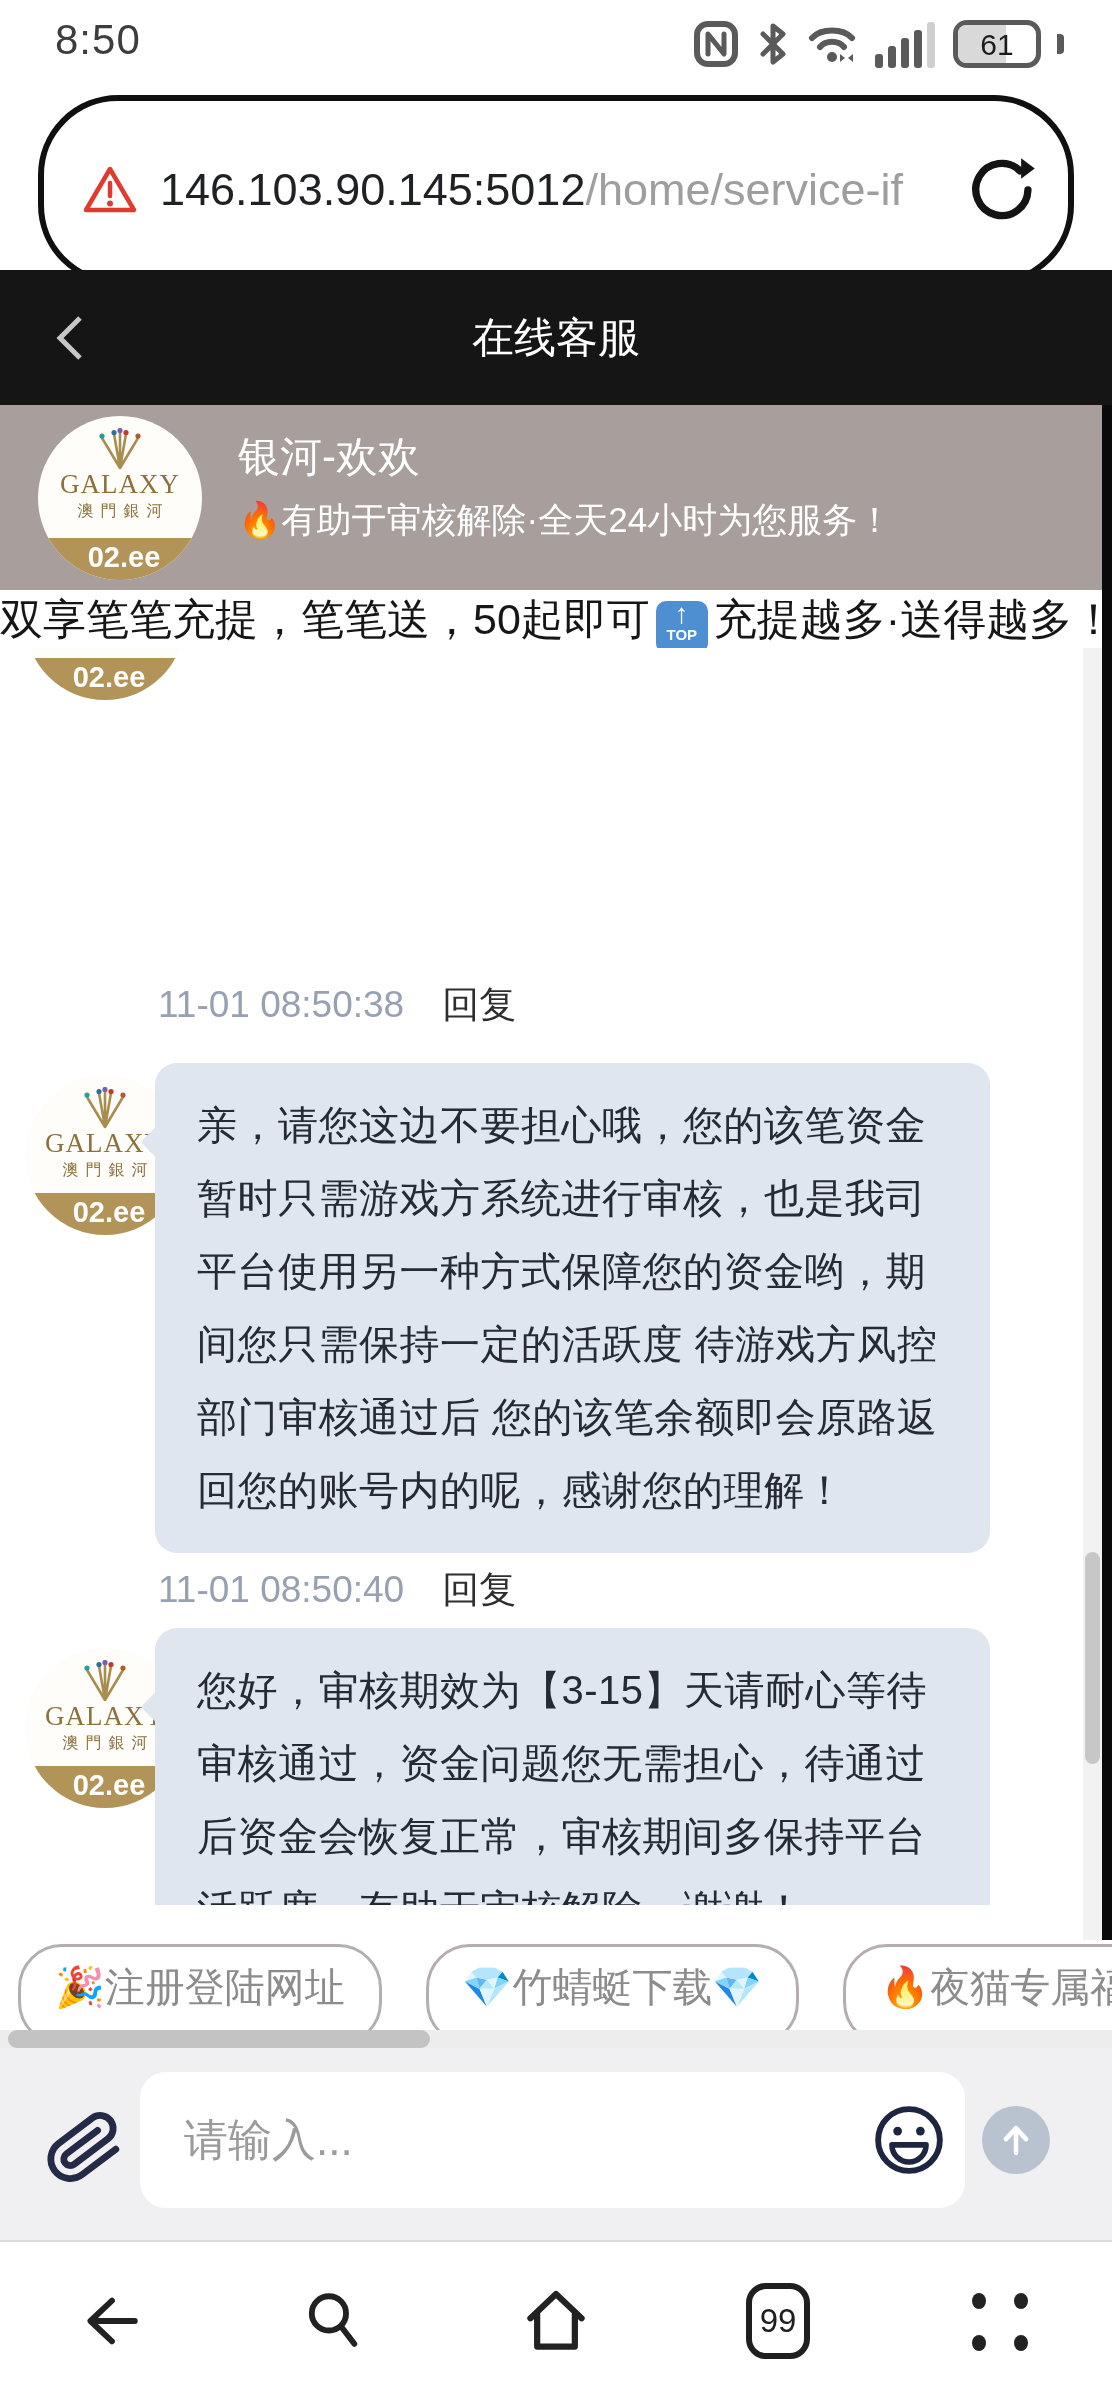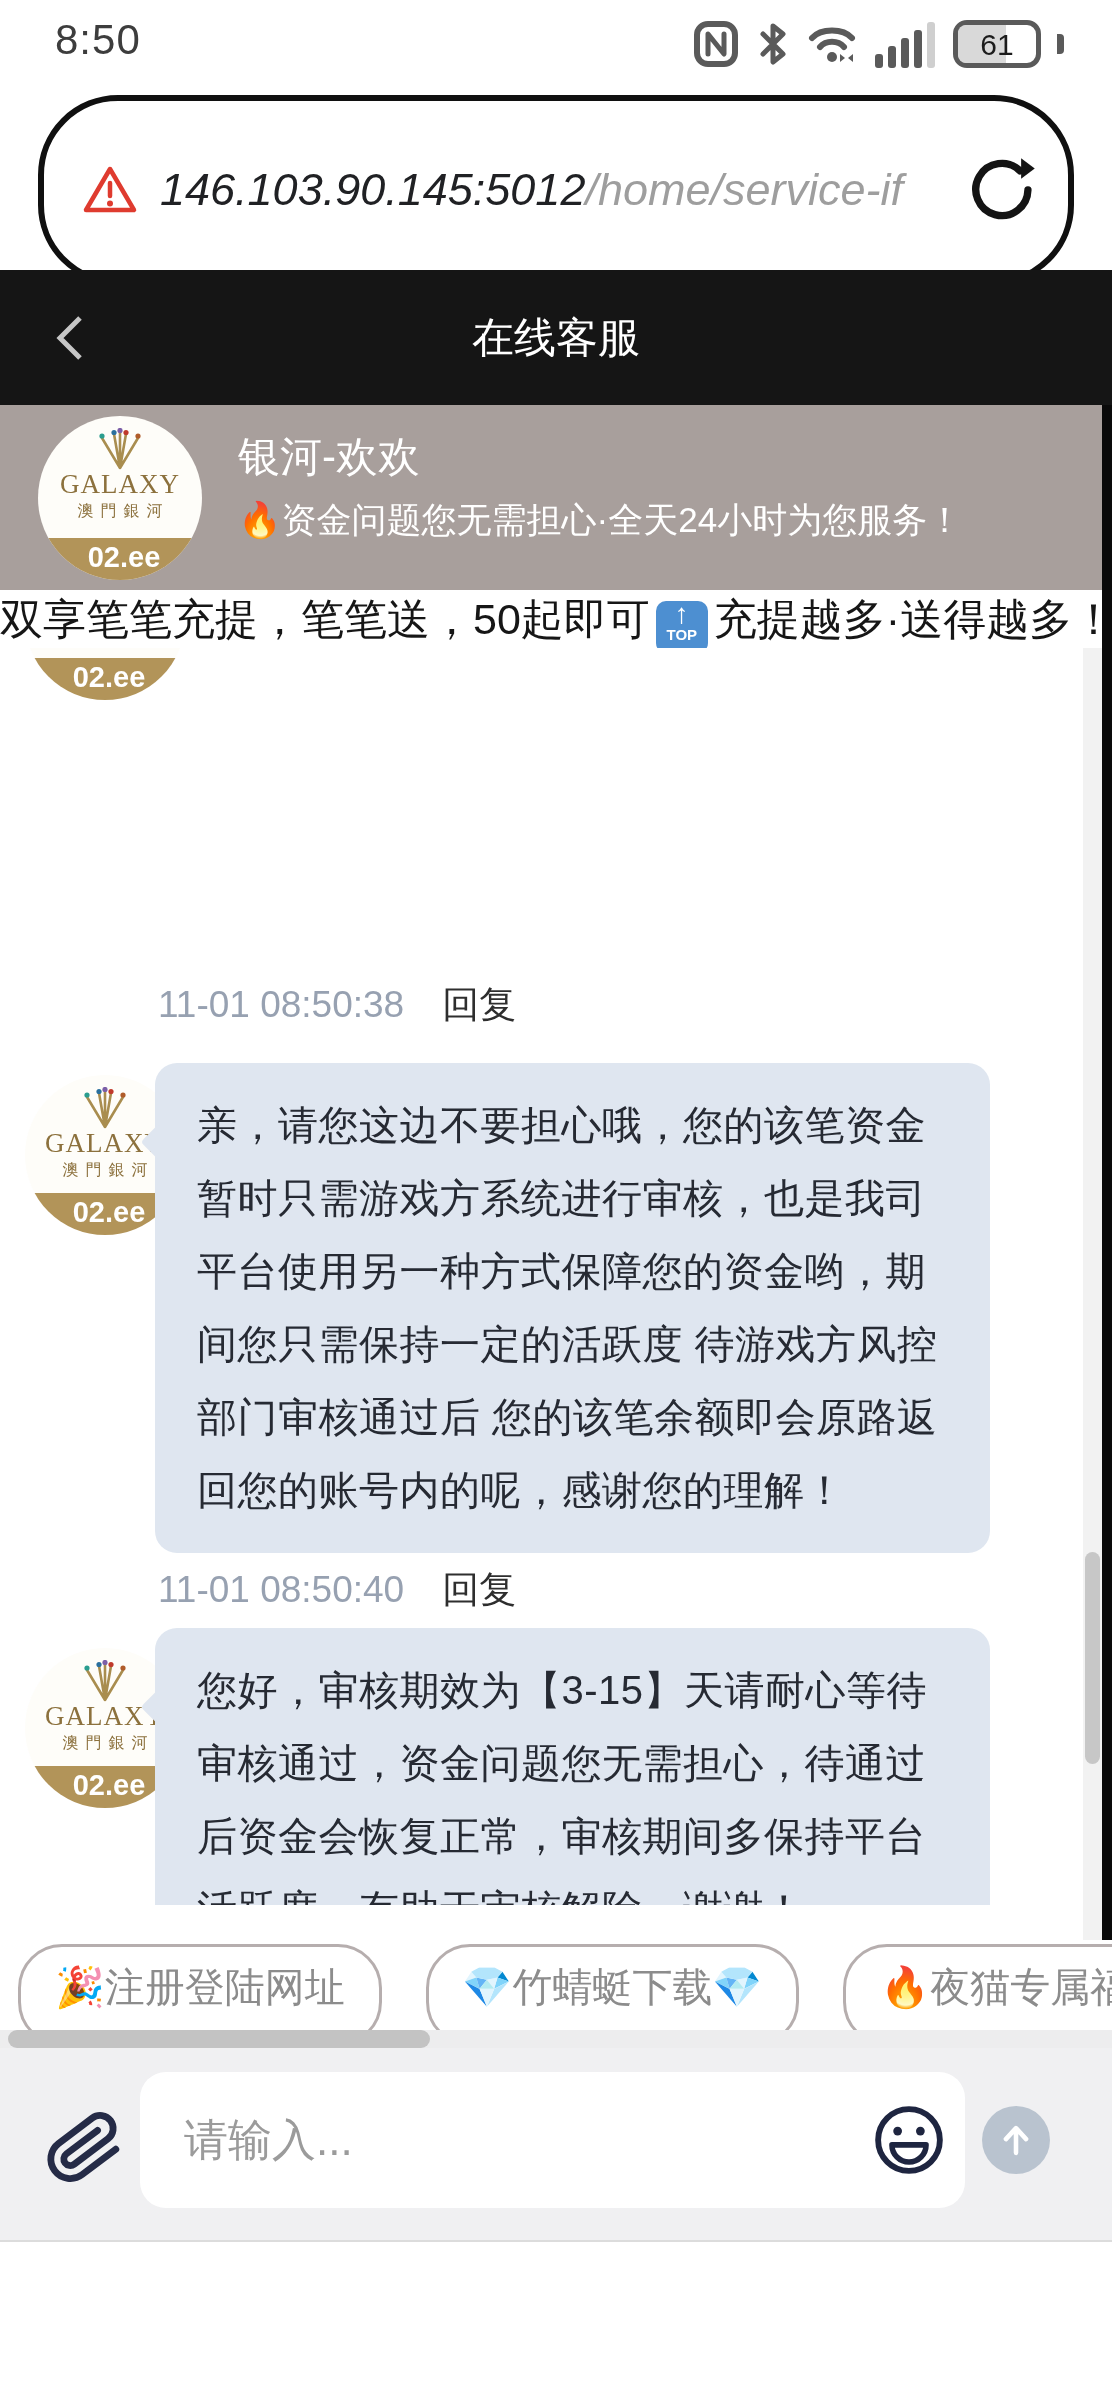--- a/index.html
+++ b/index.html
@@ -16,21 +16,21 @@
   #status-icons{right:48px;top:18px;display:flex;align-items:flex-end;gap:16px;height:50px;}
   .sicon{display:block;}
   #battery-shell{position:relative;width:88px;height:48px;border:5px solid #5a5a5a;border-radius:14px;box-sizing:border-box;}
   #battery-fill{position:absolute;left:0;top:0;bottom:0;width:62%;background:#d9d9d9;border-radius:8px 0 0 8px;}
   #battery-num{position:absolute;left:0;right:0;top:3px;text-align:center;font-size:30px;color:#1c1c1c;}
   #battery-nub{width:7px;height:20px;background:#5a5a5a;border-radius:0 4px 4px 0;margin-bottom:14px;}
 
   
   #url-row{left:0;top:80px;width:1112px;height:190px;background:#fff;}
   #url-pill{left:38px;top:15px;width:1036px;height:190px;border:6px solid #101010;border-radius:80px;
-    box-sizing:border-box;display:flex;align-items:center;padding:0 28px 0 38px;background:#fff;font-style:italic;}
+    box-sizing:border-box;display:flex;align-items:center;padding:0 28px 0 38px;background:#fff;}
   #url-text{flex:1;white-space:nowrap;overflow:hidden;font-size:45px;margin-left:22px;}
   #url-host{color:#202124;}
   #url-path{color:#9e9e9e;}
   #reload-button{width:74px;height:74px;flex:none;display:flex;align-items:center;justify-content:center;}
 
   
   #app-header{left:0;top:270px;width:1112px;height:135px;background:#151515;}
   #back-button{left:30px;top:28px;width:80px;height:80px;display:flex;align-items:center;justify-content:center;}
   #page-title{left:0;top:0;width:1112px;height:135px;text-align:center;line-height:135px;color:#fff;font-size:42px;}
 
@@ -178,21 +178,21 @@
         <circle cx="26" cy="4.5" r="2.6" fill="#2a6f9d"></circle>
         <circle cx="32" cy="2.5" r="2.6" fill="#7b5ea7"></circle>
         <circle cx="38" cy="4.5" r="2.6" fill="#c0392b"></circle>
         <circle cx="50" cy="8" r="2.6" fill="#b05c2a"></circle>
       </svg>
       <div class="av-brand">GALAXY</div>
       <div class="av-cn">澳門銀河</div>
       <div class="av-band">02.ee</div>
     </div>
     <div class="abs" id="agent-name">银河-欢欢</div>
-    <div class="abs" id="agent-tagline">🔥资金问题您无需担心·全天24小时为您服务！</div>
+    <div class="abs" id="agent-tagline">🔥有助于审核解除·全天24小时为您服务！</div>
   </div>
 
   <div class="abs" id="marquee"><span>双享笔笔充提，笔笔送，50起即可</span><span id="top-badge"><span class="tb-arrow">↑</span><span class="tb-label">TOP</span></span><span>充提越多·送得越多！</span></div>
 
   <div class="abs" id="chat-viewport">
 
     <div class="avatar msg-avatar" id="avatar-1">
 
       <div class="av-band">02.ee</div>
     </div>
@@ -275,14 +275,44 @@
     </div>
     <div class="abs" id="send-button">
       <svg width="44" height="44" viewBox="0 0 48 48">
         <path d="M24 38 V12 M13 23 L24 11 L35 23" fill="none" stroke="#fff" stroke-width="5" stroke-linecap="round" stroke-linejoin="round"></path>
       </svg>
     </div>
   </div>
 
   <div class="abs" id="composer-divider"></div>
 
+  <div class="abs" id="bottom-nav">
+    <div class="nav-btn">
+      <svg width="66" height="66" viewBox="0 0 52 52">
+        <path d="M44 26 H12 M26 10 L9 26 L26 42" fill="none" stroke="#222" stroke-width="4.6" stroke-linecap="round" stroke-linejoin="round"></path>
+      </svg>
+    </div>
+    <div class="nav-btn">
+      <svg width="66" height="66" viewBox="0 0 52 52">
+        <circle cx="22" cy="20" r="13.5" fill="none" stroke="#222" stroke-width="4.6"></circle>
+        <line x1="32.5" y1="31.5" x2="42" y2="44" stroke="#222" stroke-width="4.6" stroke-linecap="round"></line>
+      </svg>
+    </div>
+    <div class="nav-btn">
+      <svg width="70" height="70" viewBox="0 0 52 52">
+        <path d="M7 24 L26 6 L45 24" fill="none" stroke="#222" stroke-width="4.6" stroke-linecap="round" stroke-linejoin="round"></path>
+        <path d="M12 21 V45 H40 V21" fill="none" stroke="#222" stroke-width="4.6" stroke-linecap="round" stroke-linejoin="round"></path>
+      </svg>
+    </div>
+    <div class="nav-btn">
+      <div id="tab-counter">99</div>
+    </div>
+    <div class="nav-btn">
+      <div id="menu-dots">
+          <i></i>
+          <i></i>
+          <i></i>
+          <i></i>
+        </div>
+    </div>
+  </div>
 
 </div>
 
 </body></html>

